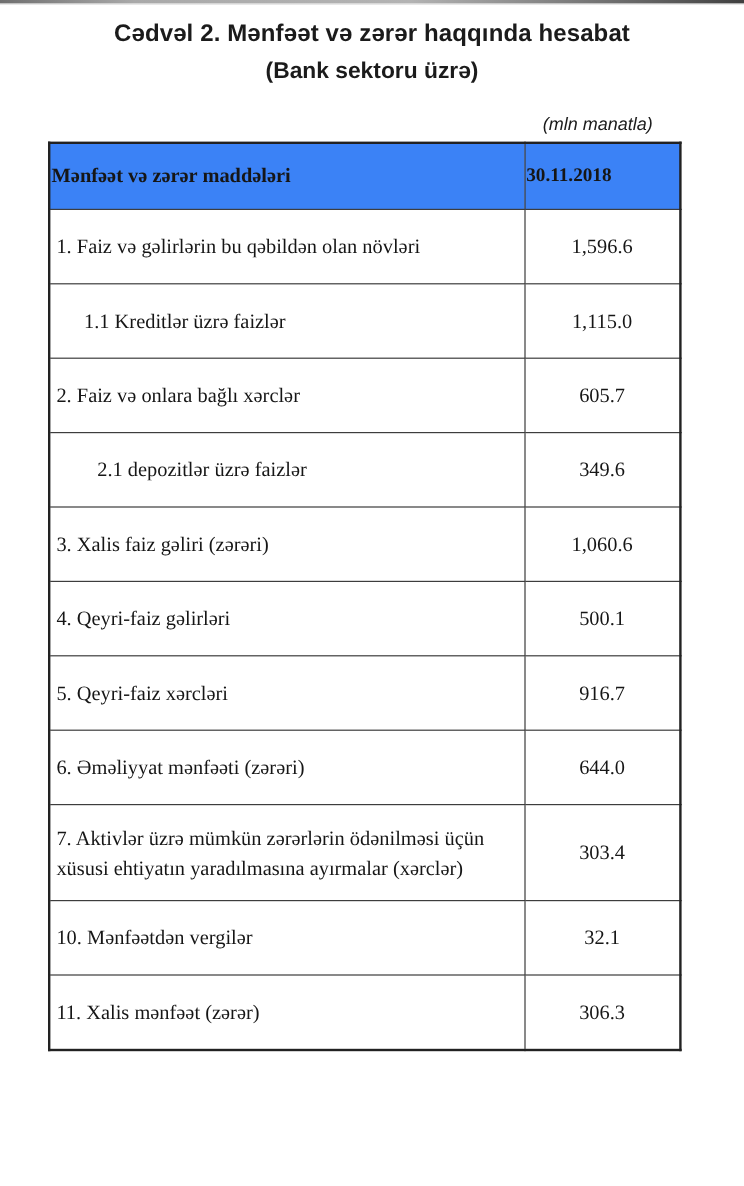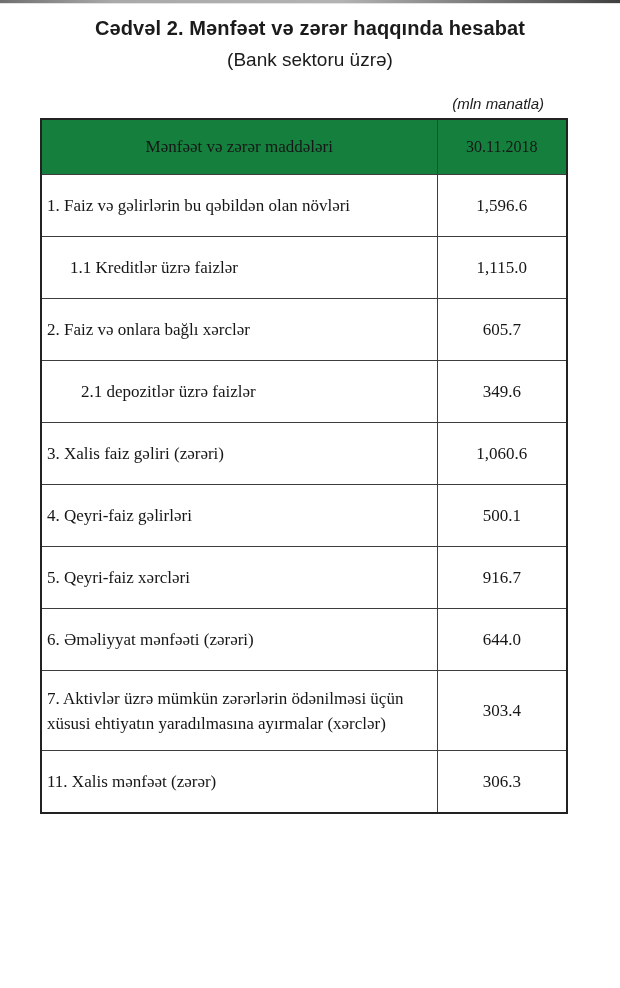--- a/index.html
+++ b/index.html
@@ -26,21 +26,21 @@
     text-align: center;
     font-size: 20px;
     font-weight: bold;
     line-height: 26px;
     letter-spacing: 0.1px;
   }
   .page-subtitle {
     margin-top: 7px;
     text-align: center;
     font-size: 19px;
-    font-weight: normal;
+    font-weight: bold;
     line-height: 24px;
   }
   .unit-note {
     width: 566px;
     margin-top: 23px;
     text-align: right;
     padding-right: 22px;
     box-sizing: border-box;
     font-style: italic;
     font-size: 15px;
@@ -56,24 +56,24 @@
     color: #161616;
     border: 2px solid #222222;
   }
   .pl-table col.col-items { width: 396px; }
   .pl-table col.col-date  { width: 130px; }
   .pl-table th, .pl-table td {
     border: 1px solid #3d3d3d;
     vertical-align: middle;
   }
   .pl-table thead th {
-    background: #15803d;
+    background: #3b82f6;
     height: 52px;
-    font-weight: normal;
-    text-align: center;
+    font-weight: bold;
+    text-align: left;
     font-size: 17px;
   }
   .pl-table thead th.col-date-th { font-size: 16px; }
   .pl-table td { height: 57px; }
   .pl-table td.label {
     text-align: left;
     padding: 2px 10px 2px 5px;
     line-height: 25px;
   }
   .pl-table td.value {
@@ -135,17 +135,21 @@
     </tr>
     <tr>
       <td class="label">6. Əməliyyat mənfəəti (zərəri)</td>
       <td class="value">644.0</td>
     </tr>
     <tr class="tall">
       <td class="label">7. Aktivlər üzrə mümkün zərərlərin ödənilməsi üçün xüsusi ehtiyatın yaradılmasına ayırmalar (xərclər)</td>
       <td class="value">303.4</td>
     </tr>
     <tr>
+      <td class="label">10. Mənfəətdən vergilər</td>
+      <td class="value">32.1</td>
+    </tr>
+    <tr>
       <td class="label">11. Xalis mənfəət (zərər)</td>
       <td class="value">306.3</td>
     </tr>
   </tbody>
 </table>
 
 </body></html>

